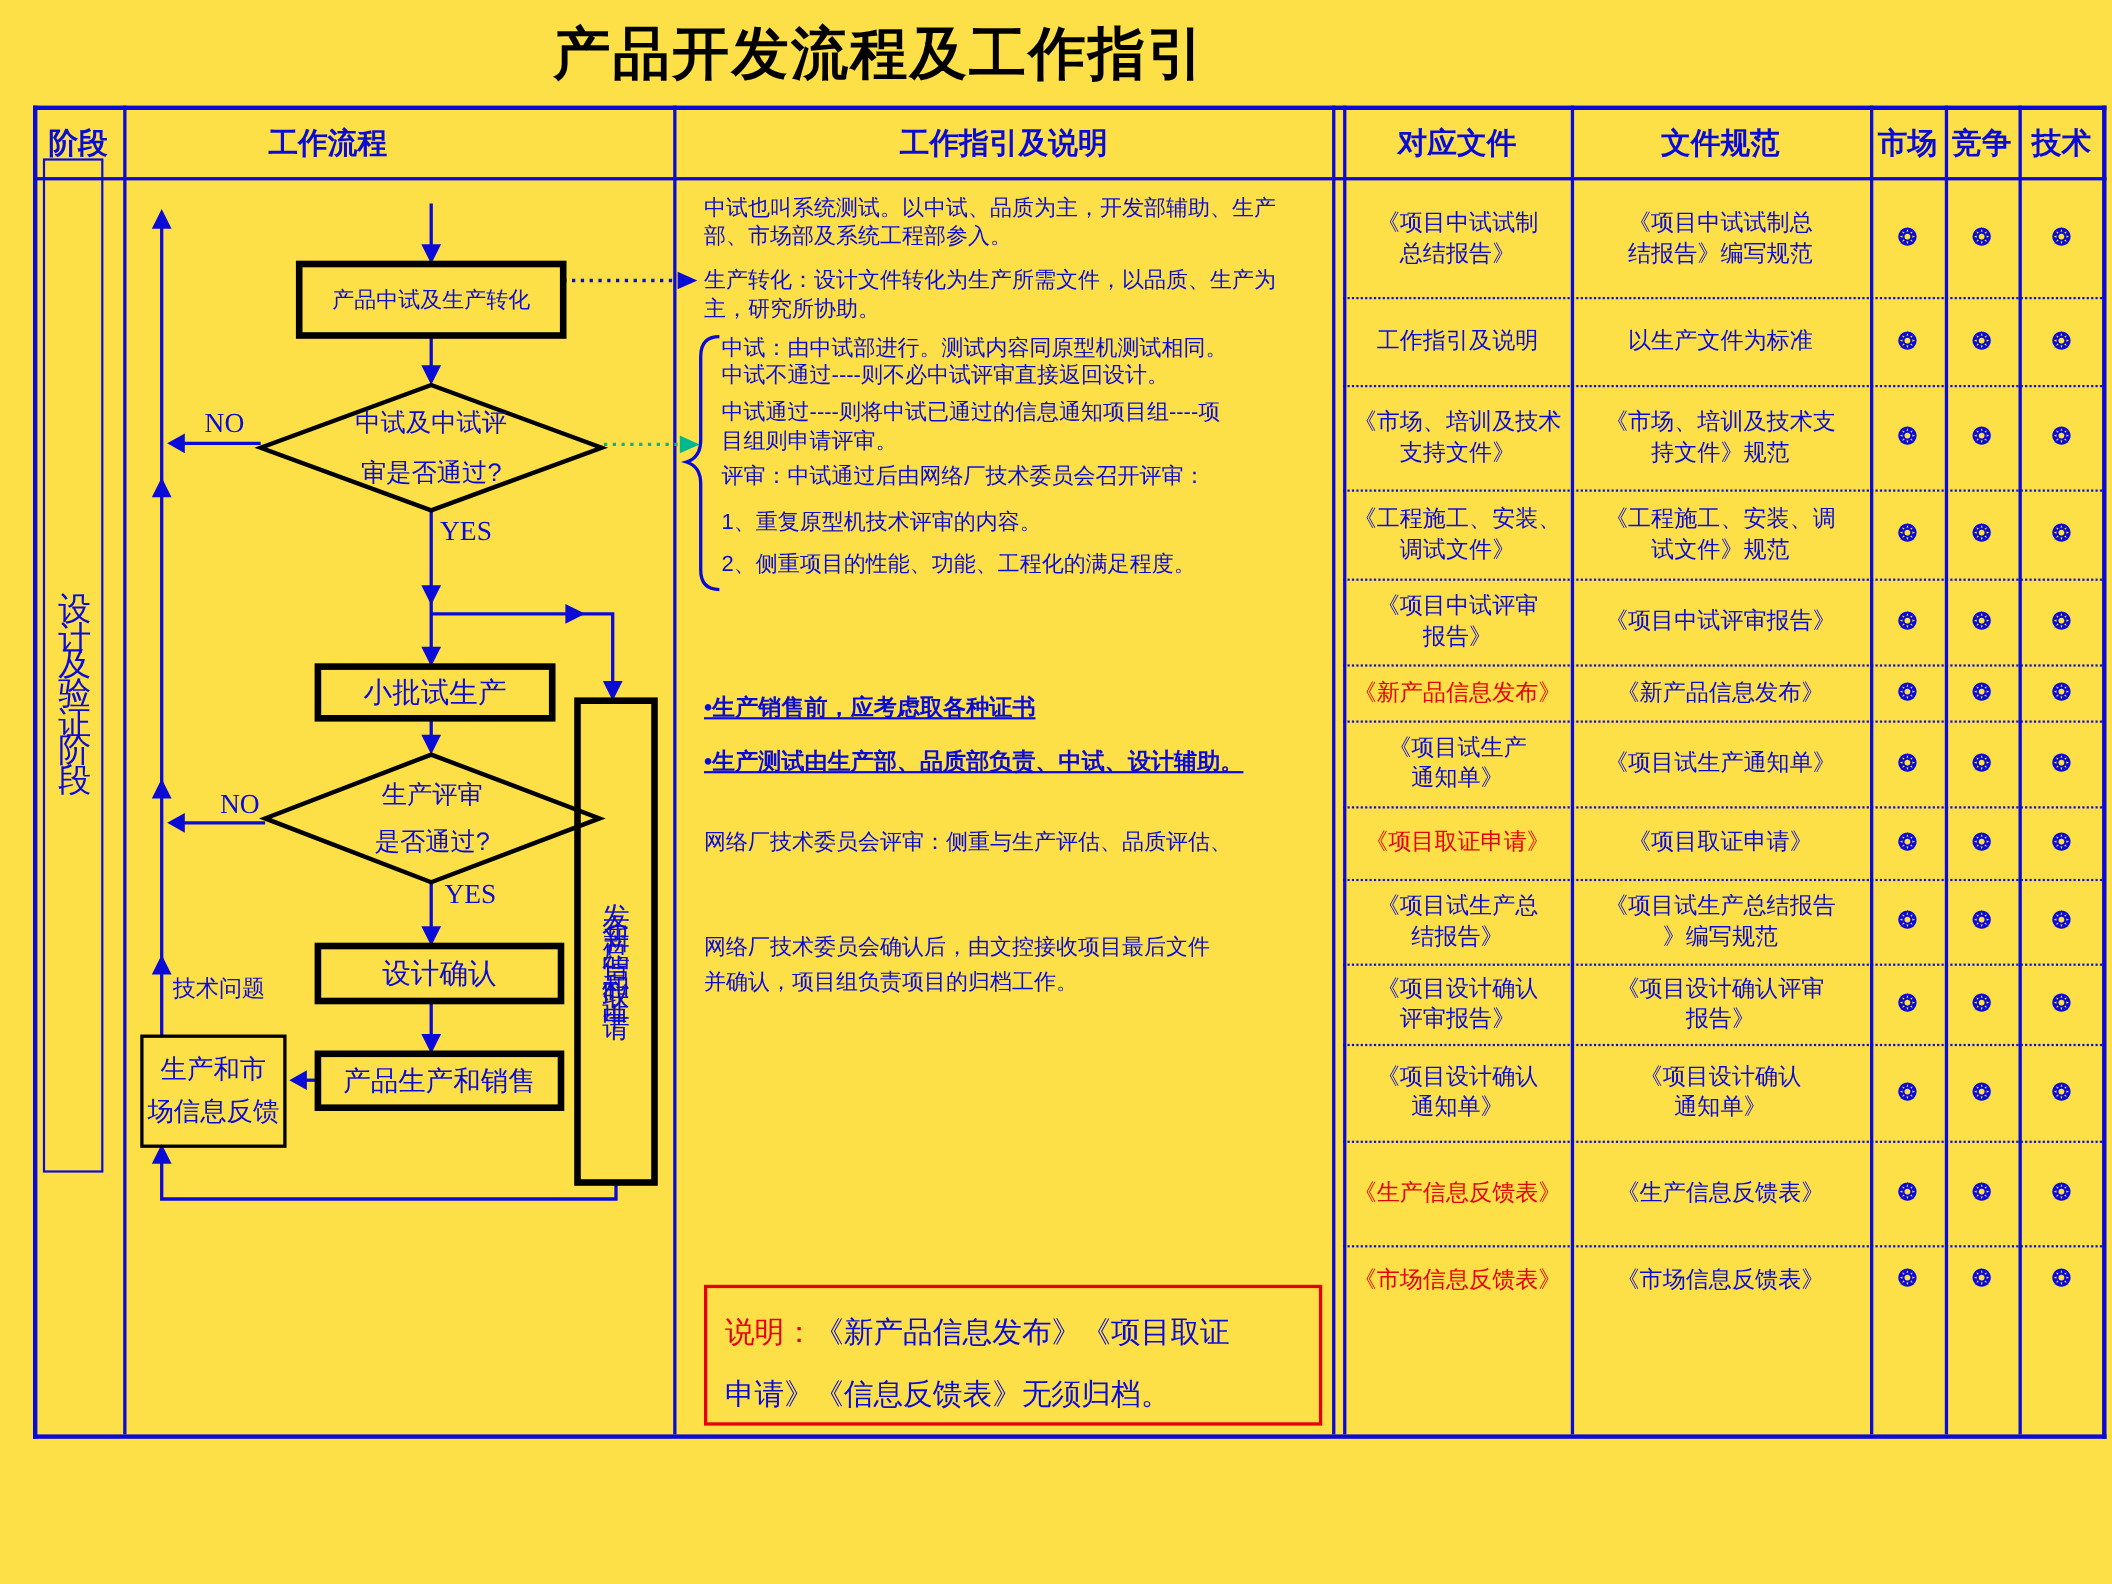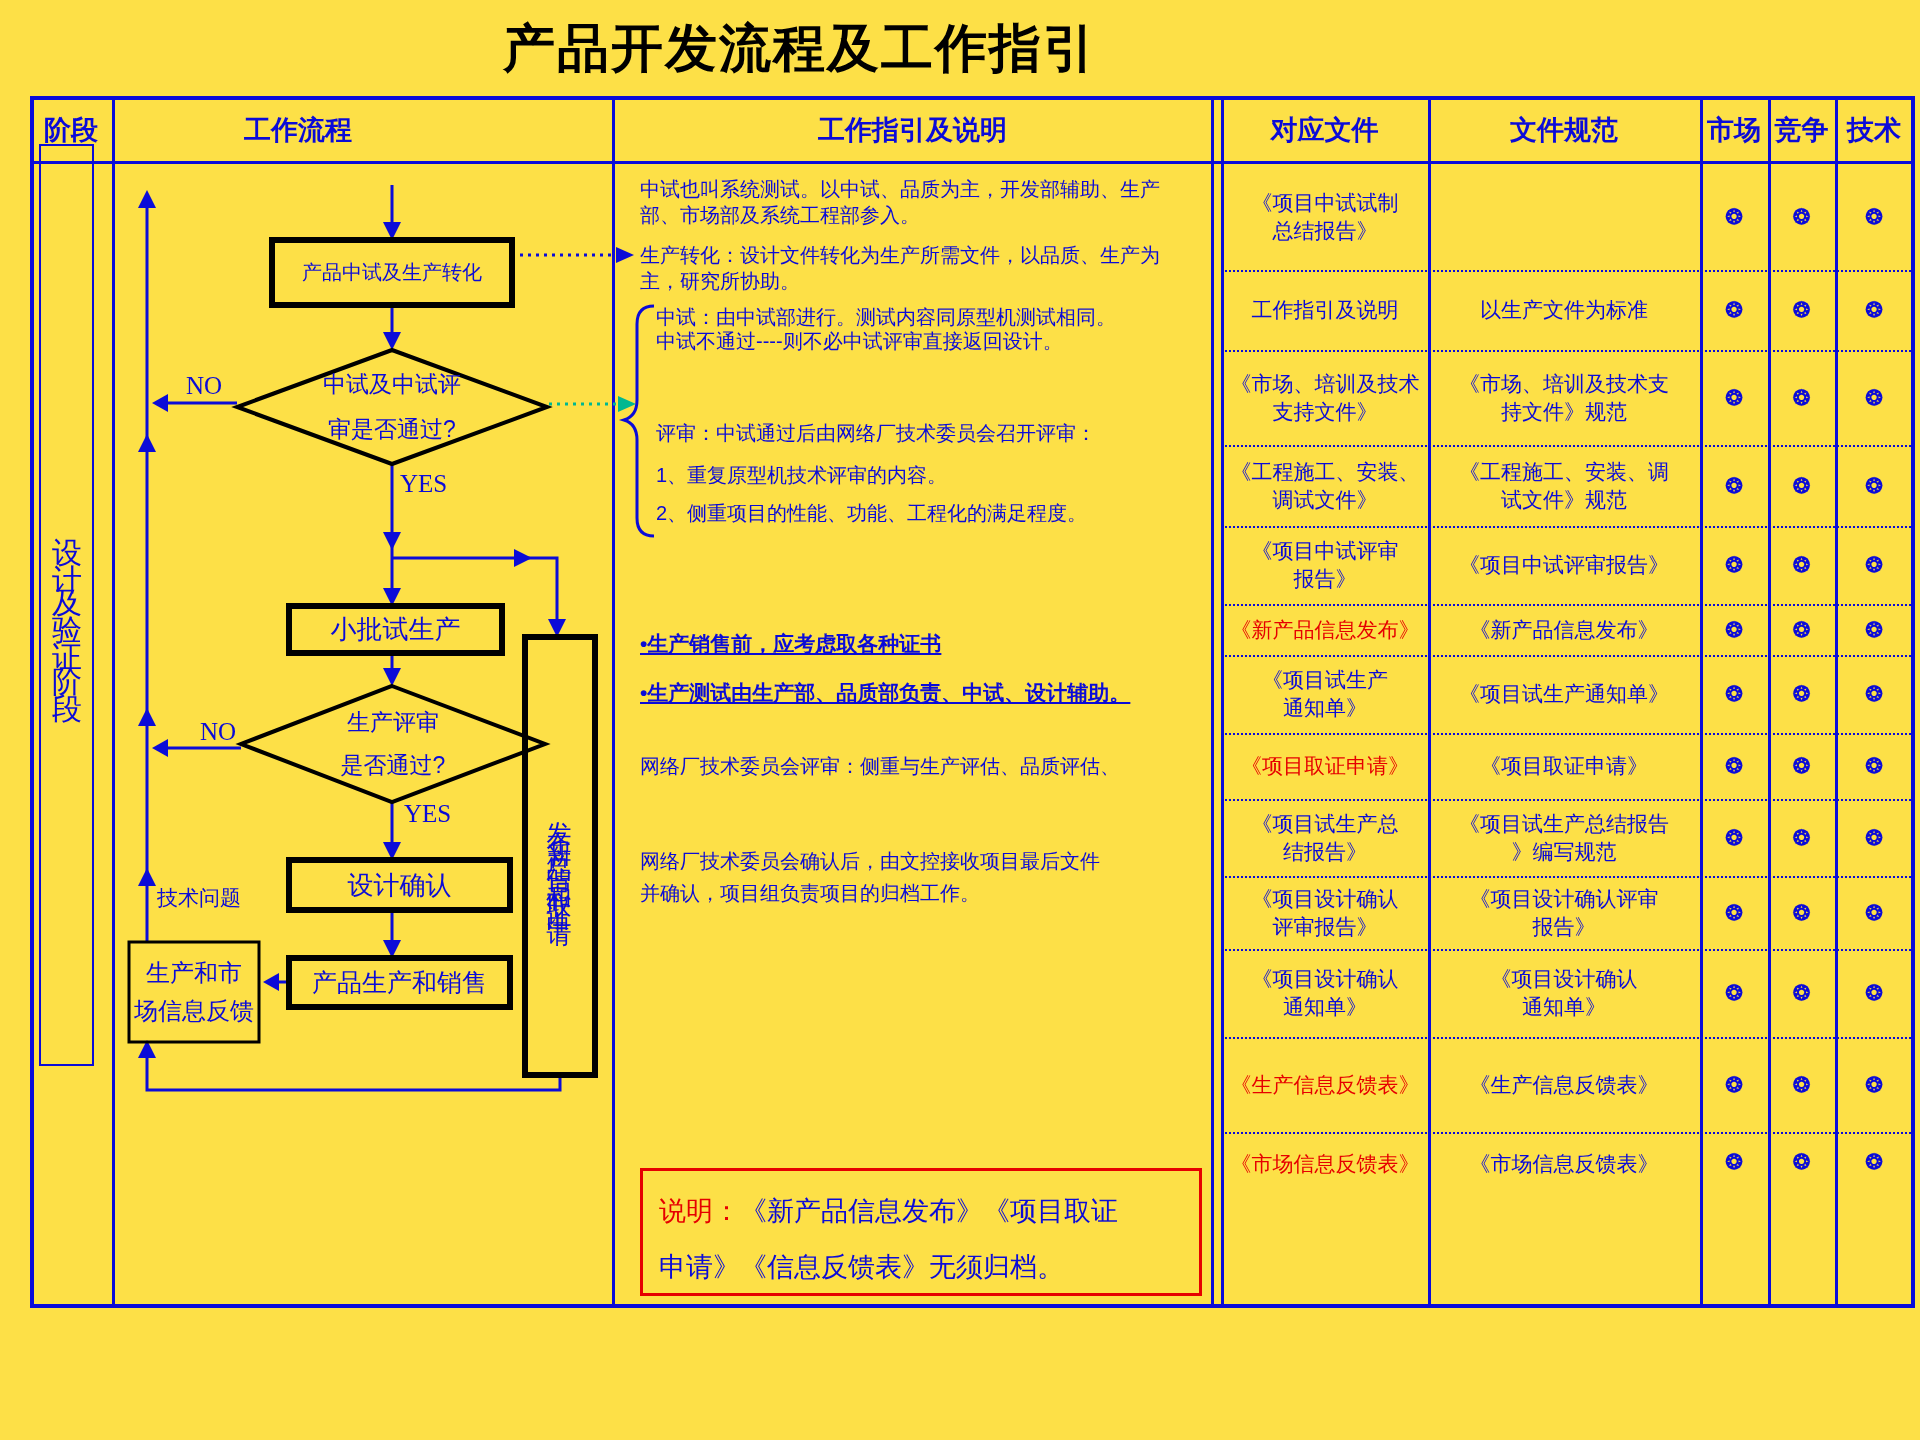--- a/index.html
+++ b/index.html
@@ -163,34 +163,38 @@
     <span class="vtext" style="font-size:25px;letter-spacing:9px">发布新产品信息和取证申请</span>
   </div>
   <div class="abs" style="left:157px;top:884px;color:var(--blue);font-size:21px">技术问题</div>
 
   <div class="guide-p" style="top:176px">中试也叫系统测试。以中试、品质为主，开发部辅助、生产
 部、市场部及系统工程部参入。</div>
   <div class="guide-p" style="top:242px">生产转化：设计文件转化为生产所需文件，以品质、生产为
 主，研究所协助。</div>
   <div class="guide-p brace-item" style="top:304px">中试：由中试部进行。测试内容同原型机测试相同。</div>
   <div class="guide-p brace-item" style="top:328px">中试不通过----则不必中试评审直接返回设计。</div>
+  <div class="guide-p brace-item" style="top:362px">中试通过----则将中试已通过的信息通知项目组----项
+目组则申请评审。</div>
   <div class="guide-p brace-item" style="top:420px">评审：中试通过后由网络厂技术委员会召开评审：</div>
   <div class="guide-p brace-item" style="top:462px">1、重复原型机技术评审的内容。</div>
   <div class="guide-p brace-item" style="top:500px">2、侧重项目的性能、功能、工程化的满足程度。</div>
   <div class="guide-p bullet" style="top:631px">•生产销售前，应考虑取各种证书</div>
   <div class="guide-p bullet" style="top:680px">•生产测试由生产部、品质部负责、中试、设计辅助。</div>
   <div class="guide-p" style="top:753px">网络厂技术委员会评审：侧重与生产评估、品质评估、</div>
   <div class="guide-p" style="top:845px;line-height:32px">网络厂技术委员会确认后，由文控接收项目最后文件
 并确认，项目组负责项目的归档工作。</div>
 
   <div id="notebox"><span class="lbl">说明：</span><span>《新产品信息发布》《项目取证
 申请》《信息反馈表》无须归档。</span></div>
 
   <div class="doccell" style="top:163px;height:107px">《项目中试试制
 总结报告》</div>
+  <div class="speccell" style="top:163px;height:107px">《项目中试试制总
+结报告》编写规范</div>
   <div class="starcell s1" style="top:163px;height:107px">❂</div>
   <div class="starcell s2" style="top:163px;height:107px">❂</div>
   <div class="starcell s3" style="top:163px;height:107px">❂</div>
 
   <div class="doccell" style="top:270px;height:80px">工作指引及说明</div>
   <div class="speccell" style="top:270px;height:80px">以生产文件为标准</div>
   <div class="starcell s1" style="top:270px;height:80px">❂</div>
   <div class="starcell s2" style="top:270px;height:80px">❂</div>
   <div class="starcell s3" style="top:270px;height:80px">❂</div>
 

